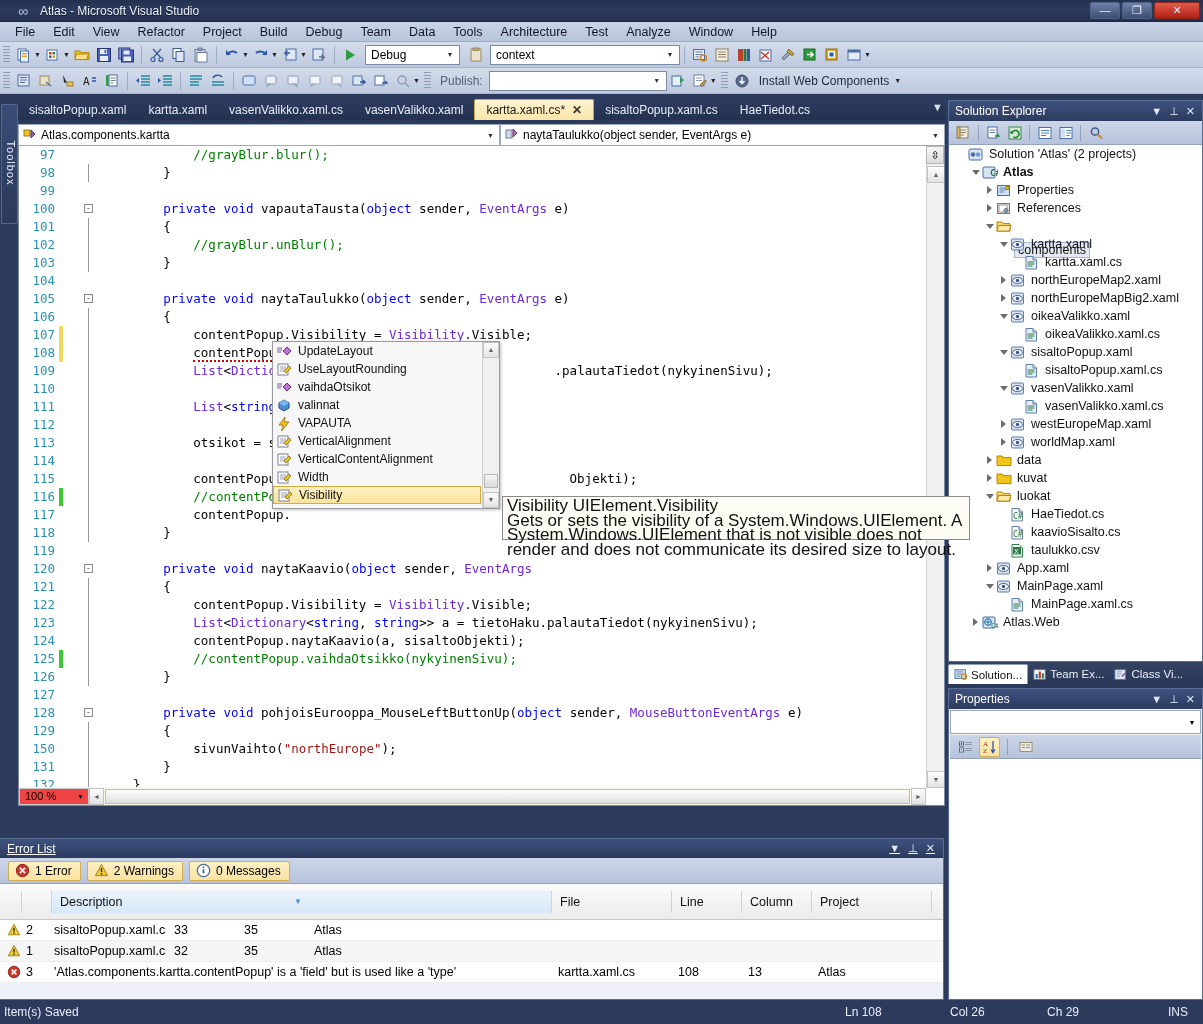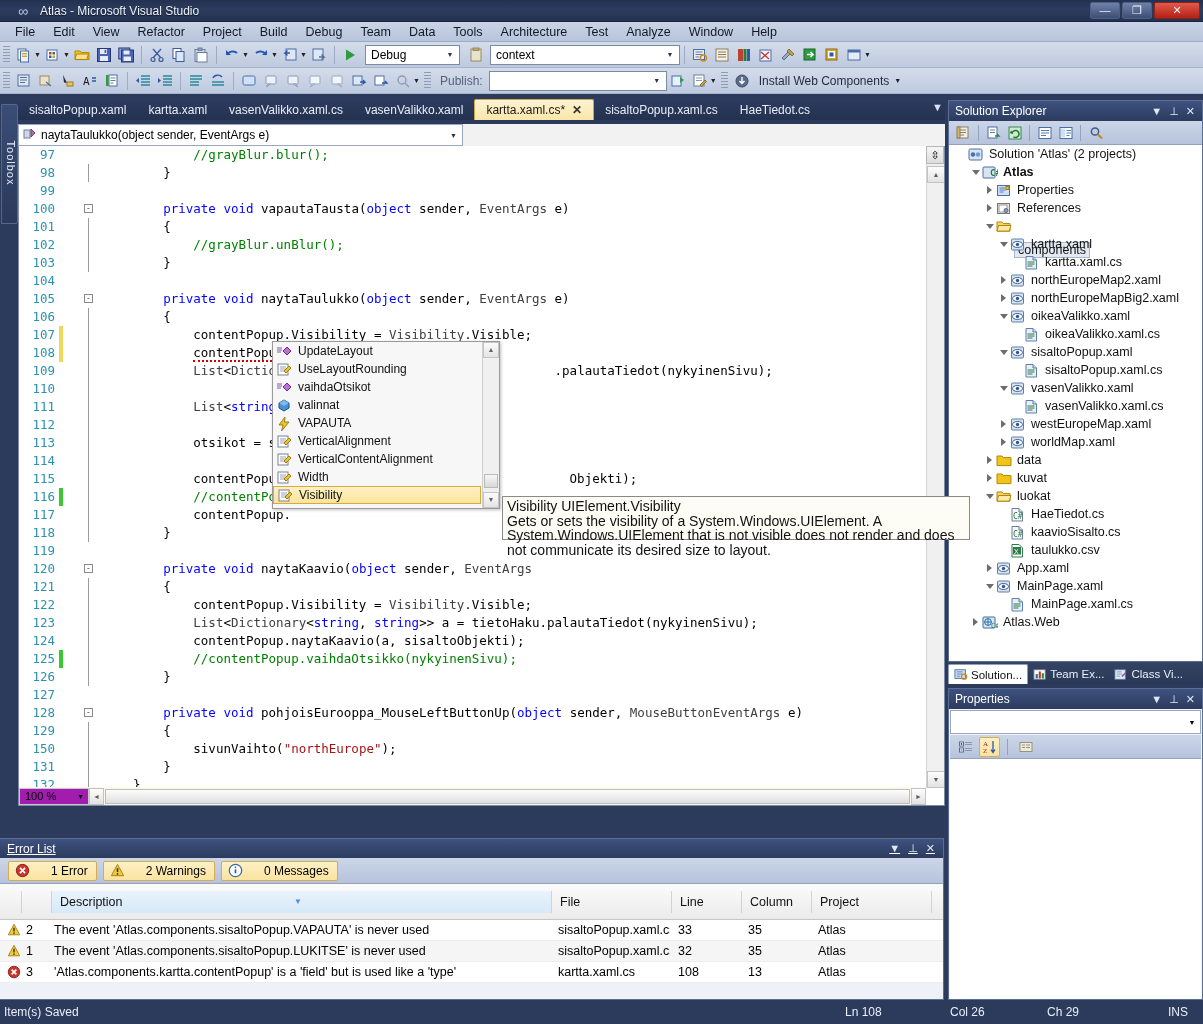--- a/index.html
+++ b/index.html
@@ -114,40 +114,40 @@
   }
   .gutmark{ position:absolute; left:40px; width:4px; height:18px; }
   .fold{
     position:absolute; left:65px; top:4px; width:9px; height:9px;
     border:1px solid #898989; background:#fff; color:#444;
     font-size:8px; line-height:7px; text-align:center;
     font-family:"DejaVu Sans Mono",monospace;
   }
   .foldline{ position:absolute; left:69px; width:1px; top:0; height:18px; background:#9a9a9a; }
   .ctext{ position:absolute; left:84px; top:0; }
-  .k{ color:#0000ff; } .t{ color:#404040; } .s{ color:#a31515; }
+  .k{ color:#0000ff; } .t{ color:#6d28d9; } .s{ color:#a31515; }
   .c{ color:#008000; }
   .sq{ border-bottom:2px dotted #d40000; }
   .caret{ display:inline-block; width:1px; height:14px; background:#000;
           vertical-align:-2px; }
   
   #ed-vscroll{
     position:absolute; right:0; top:0; width:18px; height:642px;
     background:#f0f0f0; border-left:1px solid #d4d4d4;
   }
   .sbbtn{ width:18px;height:17px; background:linear-gradient(to bottom,#fdfdfd,#e2e2e2);
           border:1px solid #c2c2c2; font-size:7px; text-align:center; line-height:15px; color:#606060; }
   #ed-split{ position:absolute; right:0; top:0; width:18px; height:18px;
     background:linear-gradient(to bottom,#f6f6f6,#dcdcdc); border:1px solid #b6b6b6;
     text-align:center; font-size:11px; line-height:16px; }
   #ed-hscroll{
     position:absolute; left:0; bottom:0; width:907px; height:18px;
     background:#fdf9e8; display:flex; align-items:center;
   }
-  .zoombox{ width:70px; height:17px; background:#a21caf; border:1px solid #c8c8c8;
+  .zoombox{ width:70px; height:17px; background:#ef4444; border:1px solid #c8c8c8;
     font-size:11px; display:flex; align-items:center; padding-left:5px; }
   .hthumb{ flex:1; height:15px; margin:0 1px;
     background:linear-gradient(to bottom,#fefefe,#dedede); border:1px solid #bcbcbc; }
   
   #intellisense{
     position:absolute; left:272px; top:341px; width:228px; height:168px;
     background:#f7f7f7; border:1px solid #9a9a9a; z-index:40;
     box-shadow:1px 1px 3px rgba(0,0,0,.25);
   }
   .is-row{ height:18px; display:flex; align-items:center; padding-left:3px;
@@ -158,21 +158,21 @@
   #is-scroll{ position:absolute; right:0; top:0; width:17px; height:166px;
     background:#f0f0f0; border-left:1px solid #cfcfcf; }
   .is-sbbtn{ width:16px;height:16px;background:linear-gradient(to bottom,#fbfbfb,#e4e4e4);
     border:1px solid #c4c4c4; font-size:7px; text-align:center;line-height:14px;color:#666;}
   #is-thumb{ position:absolute; right:1px; top:132px; width:14px; height:14px;
     background:linear-gradient(to bottom,#f7f7f7,#d8d8d8); border:1px solid #b8b8b8; }
   
   #is-tooltip{
     position:absolute; left:502px; top:496px; width:468px; height:44px;
     background:#fdfdf6; border:1px solid #8a8a8a; z-index:41;
-    font-size:14px; line-height:14.5px; padding:2px 4px; color:#111;
+    font-size:17px; line-height:14.5px; padding:2px 4px; color:#111;
   }
   
   #solexp{
     position:absolute; left:948px; top:100px; width:255px; height:562px;
     background:#f1f3f8; border:1px solid #5b6d93;
   }
   .panel-head{
     height:20px; background:linear-gradient(to bottom,#3e5280,#2c3b5e);
     color:#fff; font-size:12px; display:flex; align-items:center; padding-left:6px;
   }
@@ -218,21 +218,21 @@
   #props-body{ position:absolute; left:1px; top:70px; width:251px; height:240px; background:#fff; }
   
   #errorlist{
     position:absolute; left:0; top:838px; width:944px; height:162px;
     background:#eef1f7; border:1px solid #5b6d93; border-left:none;
   }
   #el-head{ height:19px; background:linear-gradient(to bottom,#3e5280,#2c3b5e);
     color:#fff; font-size:12px; display:flex; align-items:center; padding-left:7px;text-decoration:underline; }
   #el-tb{ height:26px; background:linear-gradient(to bottom,#ccd6e8,#b6c3dc);
     border-bottom:1px solid #93a2bf; display:flex; align-items:center; padding-left:8px; gap:6px; }
-  .el-btn{ height:20px; padding:0 8px 0 4px; display:flex; align-items:center; gap:21px;
+  .el-btn{ height:20px; padding:0 8px 0 4px; display:flex; align-items:center; gap:5px;
     font-size:12px; background:linear-gradient(to bottom,#fdf0c4,#fae3a0);
     border:1px solid #d3ad52; border-radius:2px; }
   #el-cols{ height:36px; background:linear-gradient(to bottom,#fbfbfb,#ebebeb);
     border-bottom:1px solid #c6c6c6; display:flex; align-items:center;
     font-size:12.5px; color:#111; }
   .el-col{ height:22px; line-height:22px; border-right:1px solid #d2d2d2; padding-left:8px;
     position:relative; }
   .el-col.sorted{ background:linear-gradient(to bottom,#eaf3fc,#d6e8f8); }
   .el-rows{ background:#fff; }
   .el-row{ height:21px; display:flex; align-items:center; font-size:12.5px;
@@ -620,20 +620,28 @@
     <div class="dtab">
       <span>sisaltoPopup.xaml.cs</span>
     </div>
     <div class="dtab">
       <span>HaeTiedot.cs</span>
     </div>
     <span class="tabmenu">▼</span>
 </div>
 
 <div id="navbar">
+  <div class="navcombo" id="navcombo-left">
+    <svg class="ico" viewBox="0 0 16 16">
+        <rect x="2" y="3" width="6" height="6" fill="#f0c419" stroke="#9b7d23"></rect>
+        <path d="M9 11l4-4-4-4z" fill="#8f5fb5" stroke="#5c3a78"></path>
+      </svg>
+    <span class="nv">Atlas.components.kartta</span>
+    <span class="carr">▼</span>
+  </div>
   <div class="navcombo" id="navcombo-right">
     <svg class="ico" viewBox="0 0 16 16">
         <rect x="2" y="3" width="6" height="8" fill="#cfd8e8" stroke="#6a7c9c"></rect>
         <path d="M9 10l4-4-4-4z" fill="#b56fa0" stroke="#7a3c66"></path>
       </svg>
     <span class="nv">naytaTaulukko(object sender, EventArgs e)</span>
     <span class="carr">▼</span>
   </div>
 </div>
 
@@ -1236,34 +1244,32 @@
       <div class="el-col" style="width: 120px;"><span>Project</span></div>
     </div>
   <div class="el-rows">
       <div class="el-row">
         <span class="sev-ico"><svg viewBox="0 0 16 16" style="width:14px;height:14px">
             <path d="M8 1.5l6.5 12h-13z" fill="#f2cb3c" stroke="#9b7d12"></path>
             <path d="M8 5.5v4.2" stroke="#3a2d05" stroke-width="1.6"></path>
             <circle cx="8" cy="11.6" r="0.9" fill="#3a2d05"></circle>
           </svg></span>
         <span class="el-cell" style="width: 24px; padding-left: 4px;">2</span>
-        <span class="el-cell" style="width: 504px;">The event 'Atlas.components.sisaltoPopup.VAPAUTA' is never used</span>
         <span class="el-cell" style="width: 120px;">sisaltoPopup.xaml.cs</span>
         <span class="el-cell" style="width: 70px;">33</span>
         <span class="el-cell" style="width: 70px;">35</span>
         <span class="el-cell" style="width: 120px;">Atlas</span>
       </div>
       <div class="el-row alt">
         <span class="sev-ico"><svg viewBox="0 0 16 16" style="width:14px;height:14px">
             <path d="M8 1.5l6.5 12h-13z" fill="#f2cb3c" stroke="#9b7d12"></path>
             <path d="M8 5.5v4.2" stroke="#3a2d05" stroke-width="1.6"></path>
             <circle cx="8" cy="11.6" r="0.9" fill="#3a2d05"></circle>
           </svg></span>
         <span class="el-cell" style="width: 24px; padding-left: 4px;">1</span>
-        <span class="el-cell" style="width: 504px;">The event 'Atlas.components.sisaltoPopup.LUKITSE' is never used</span>
         <span class="el-cell" style="width: 120px;">sisaltoPopup.xaml.cs</span>
         <span class="el-cell" style="width: 70px;">32</span>
         <span class="el-cell" style="width: 70px;">35</span>
         <span class="el-cell" style="width: 120px;">Atlas</span>
       </div>
       <div class="el-row">
         <span class="sev-ico"><svg viewBox="0 0 16 16" style="width:14px;height:14px">
             <circle cx="8" cy="8" r="6.6" fill="#c8372a" stroke="#8c1d12"></circle>
             <path d="M5.3 5.3l5.4 5.4M10.7 5.3l-5.4 5.4" stroke="#fff" stroke-width="1.8"></path>
           </svg></span>

